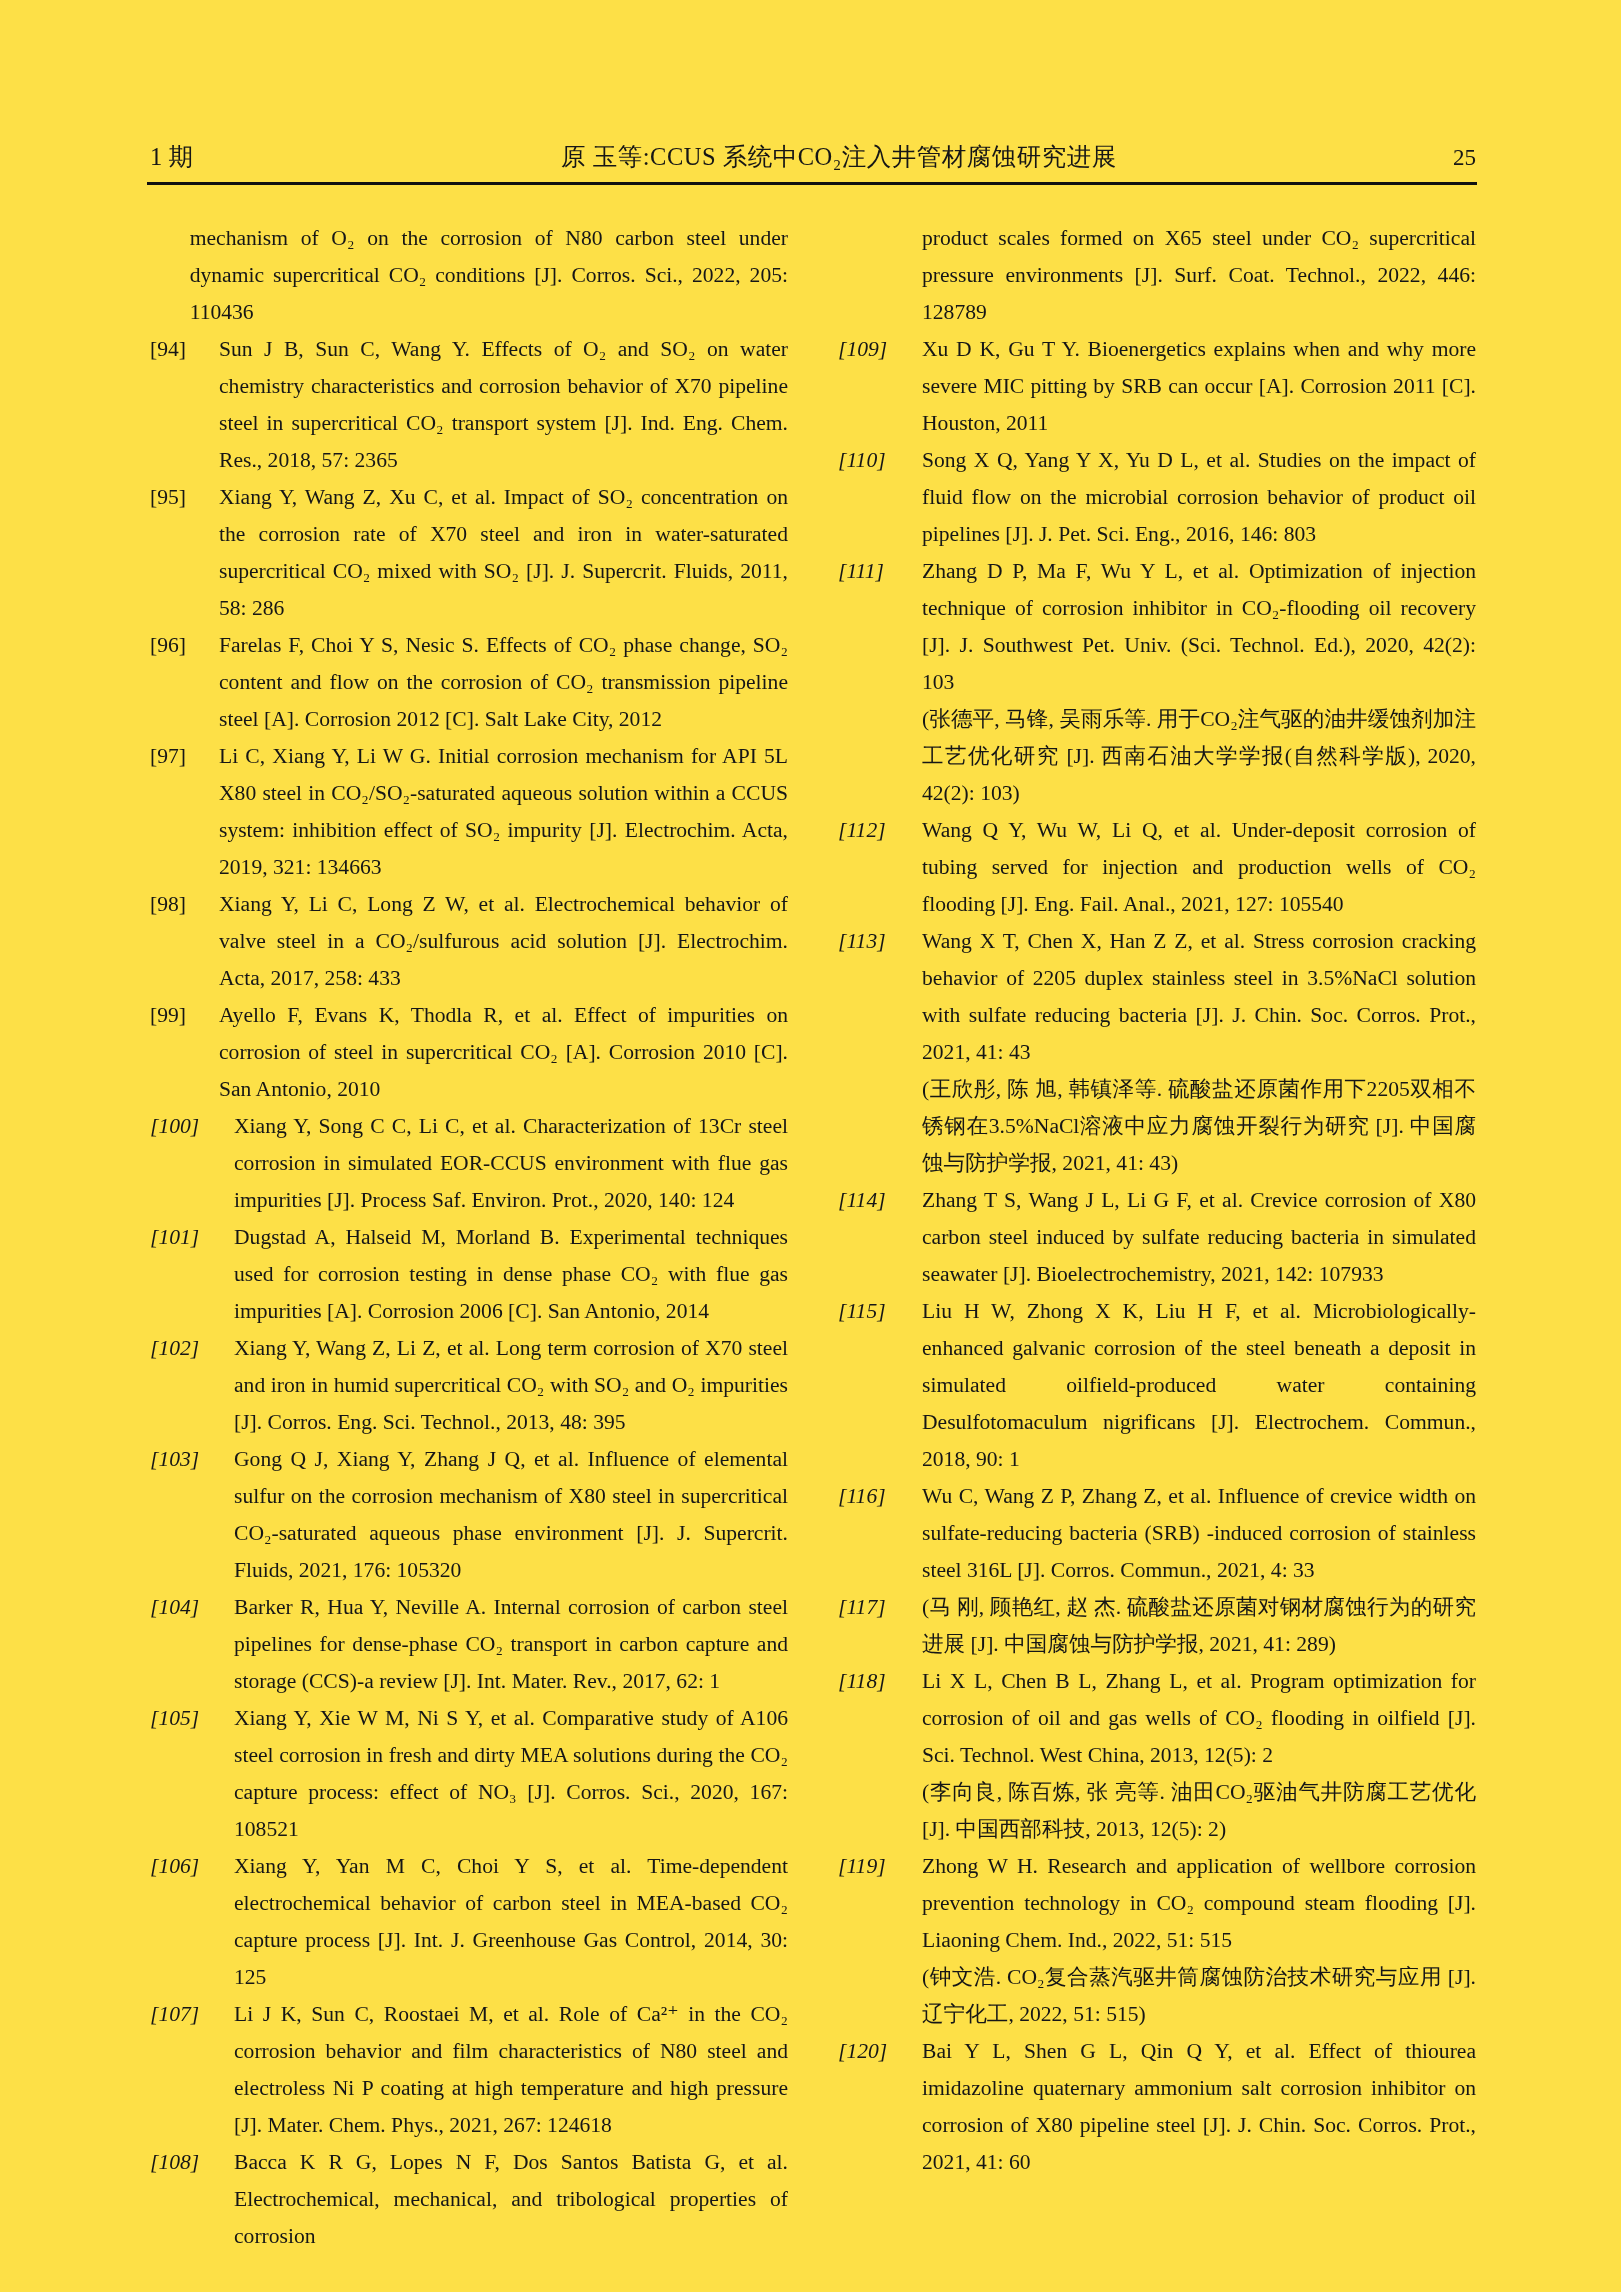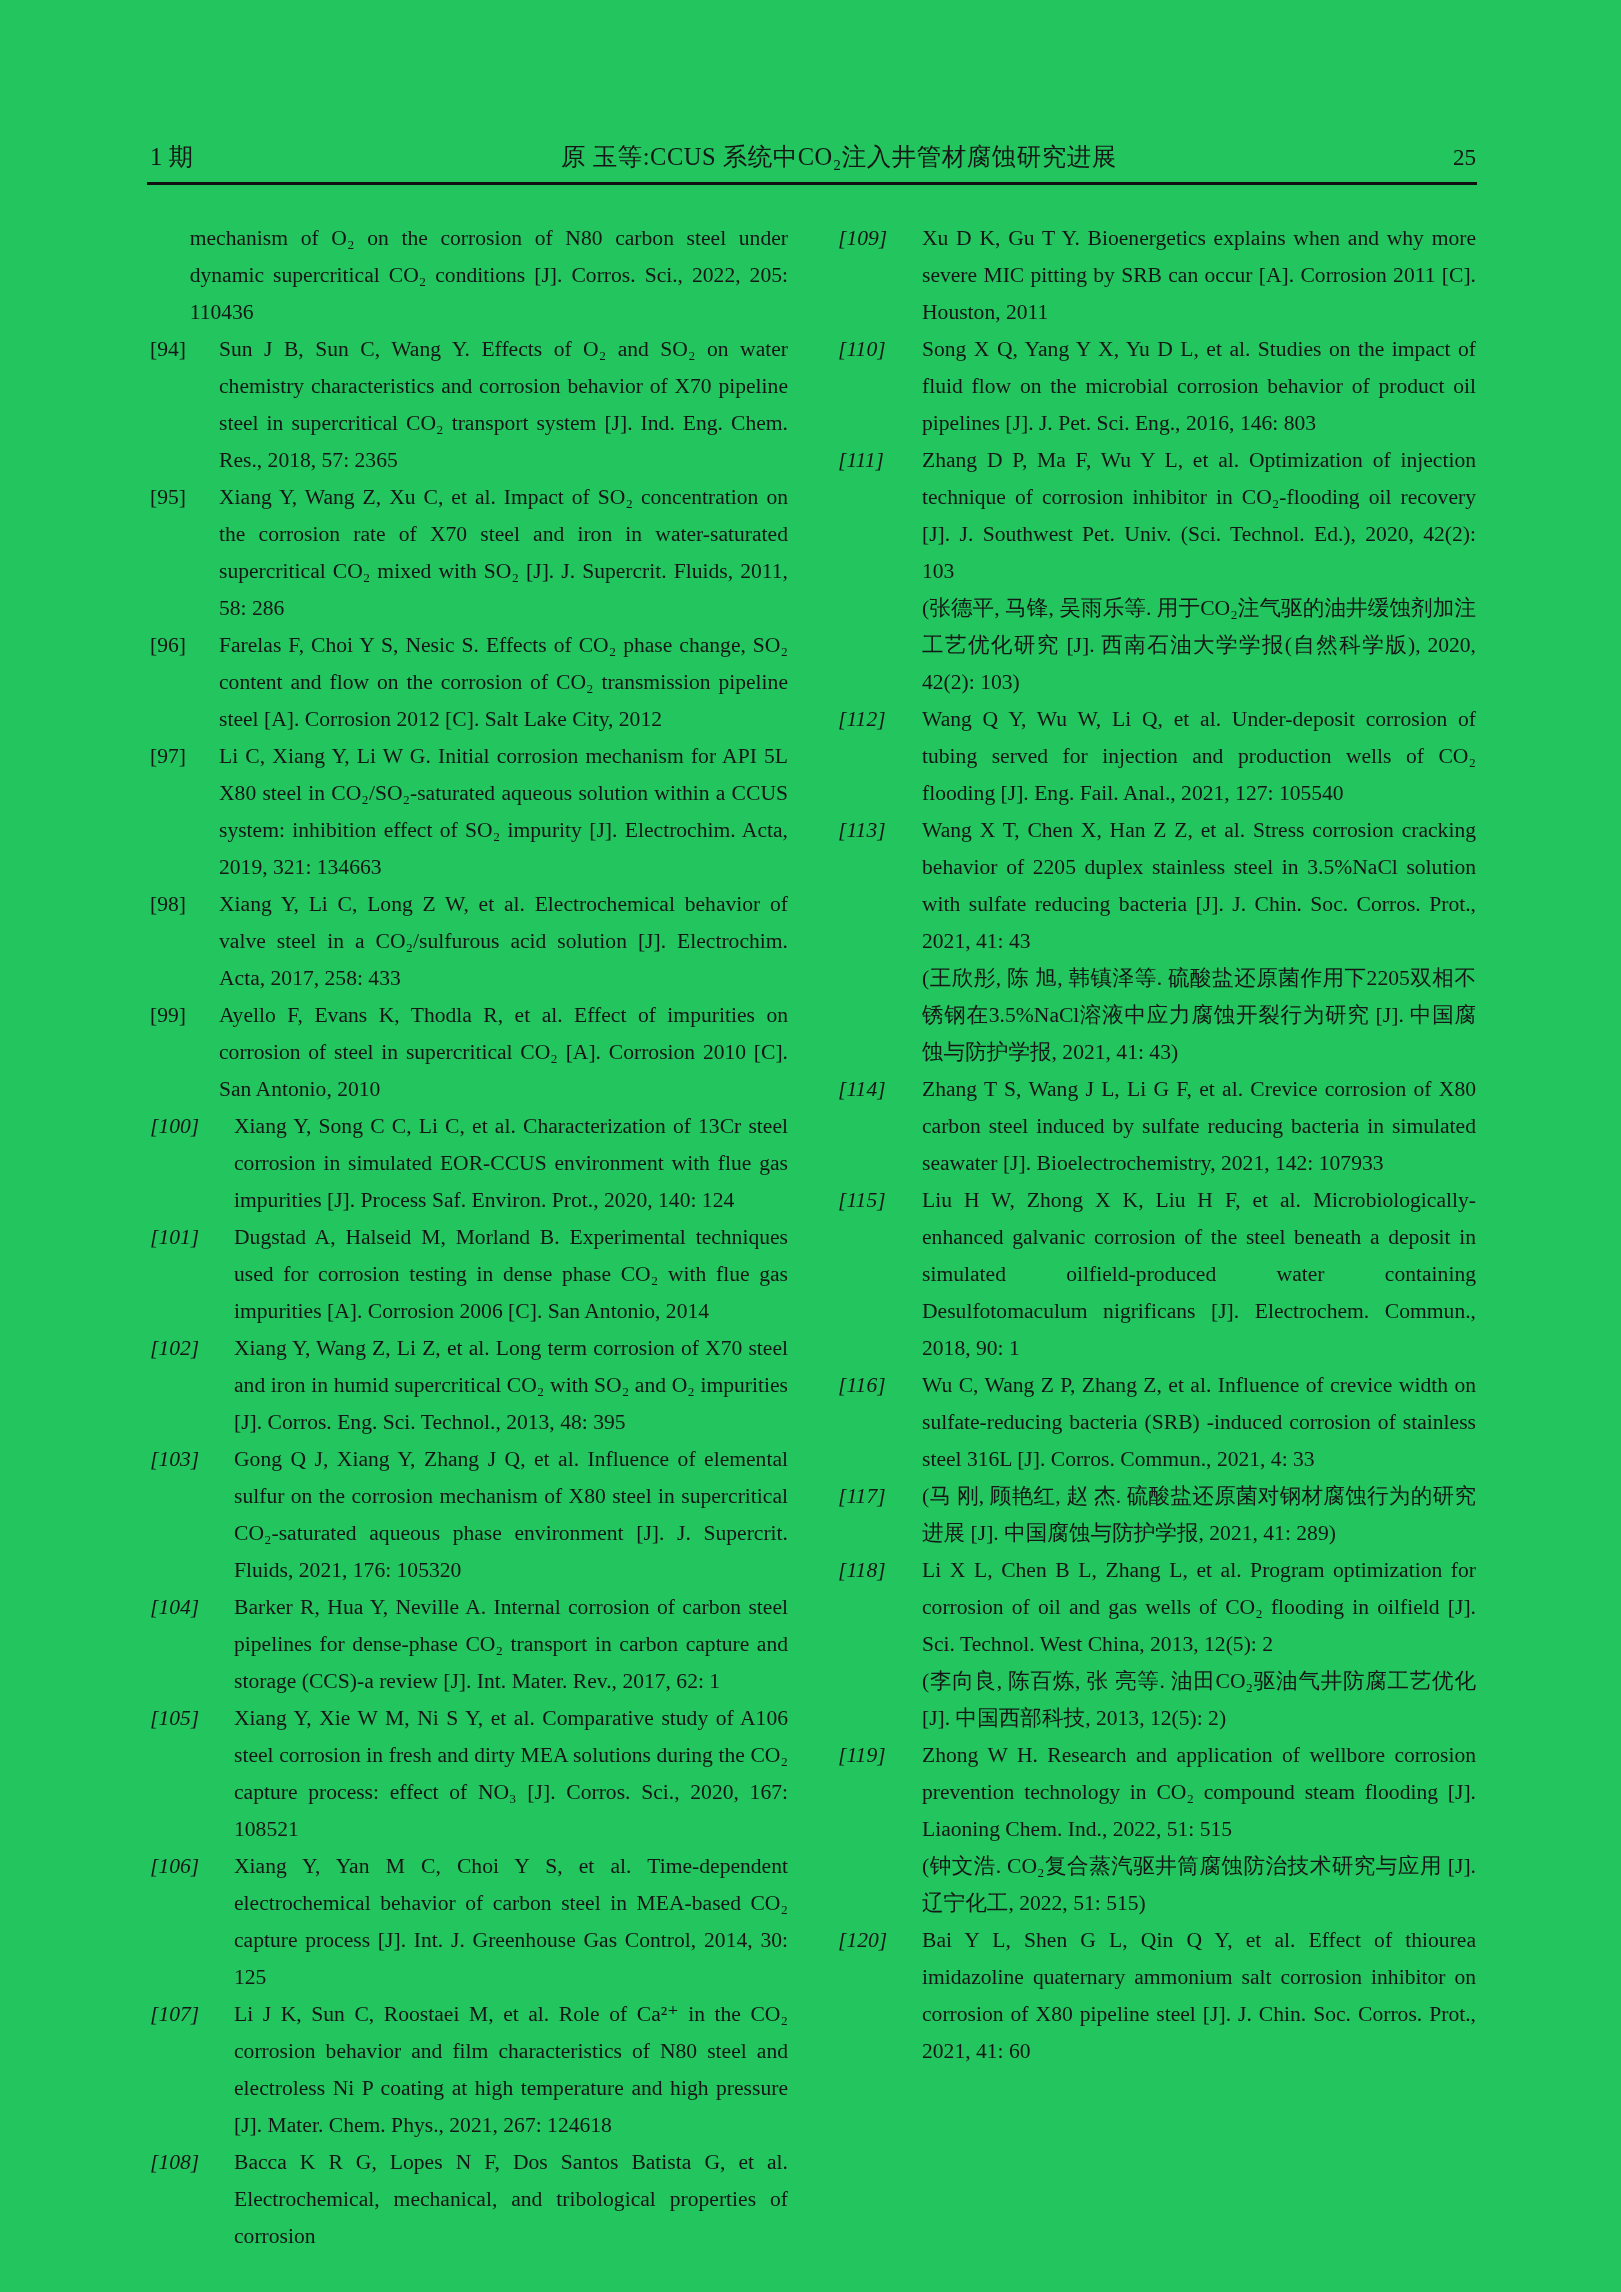--- a/index.html
+++ b/index.html
@@ -5,21 +5,21 @@
   html, body {
     margin: 0;
     padding: 0;
     background: #e8e8e8;
   }
   .page {
     position: relative;
     width: 1621px;
     height: 2293px;
     margin: 0 auto;
-    background: #22c55e;
+    background: #fde047;
     font-family: "Liberation Serif", "DejaVu Serif", serif;
     color: #161616;
     overflow: hidden;
   }
   .running-header {
     position: absolute;
     left: 150px;
     top: 140px;
     width: 1326px;
     display: flex;
@@ -194,20 +194,26 @@
         </div>
         <div class="ref">
           <span class="ref-num w3">[108]</span>
           <div class="ref-body">
             <div class="ref-text">Bacca K R G, Lopes N F, Dos Santos Batista G, et al. Electrochemical, mechanical, and tribological properties of corrosion</div>
           </div>
         </div>
       </div>
     <div class="col" id="col-right">
         <div class="ref">
+          <span class="ref-num w3"></span>
+          <div class="ref-body">
+            <div class="ref-text">product scales formed on X65 steel under CO₂ supercritical pressure environments [J]. Surf. Coat. Technol., 2022, 446: 128789</div>
+          </div>
+        </div>
+        <div class="ref">
           <span class="ref-num w3">[109]</span>
           <div class="ref-body">
             <div class="ref-text">Xu D K, Gu T Y. Bioenergetics explains when and why more severe MIC pitting by SRB can occur [A]. Corrosion 2011 [C]. Houston, 2011</div>
           </div>
         </div>
         <div class="ref">
           <span class="ref-num w3">[110]</span>
           <div class="ref-body">
             <div class="ref-text">Song X Q, Yang Y X, Yu D L, et al. Studies on the impact of fluid flow on the microbial corrosion behavior of product oil pipelines [J]. J. Pet. Sci. Eng., 2016, 146: 803</div>
           </div>

